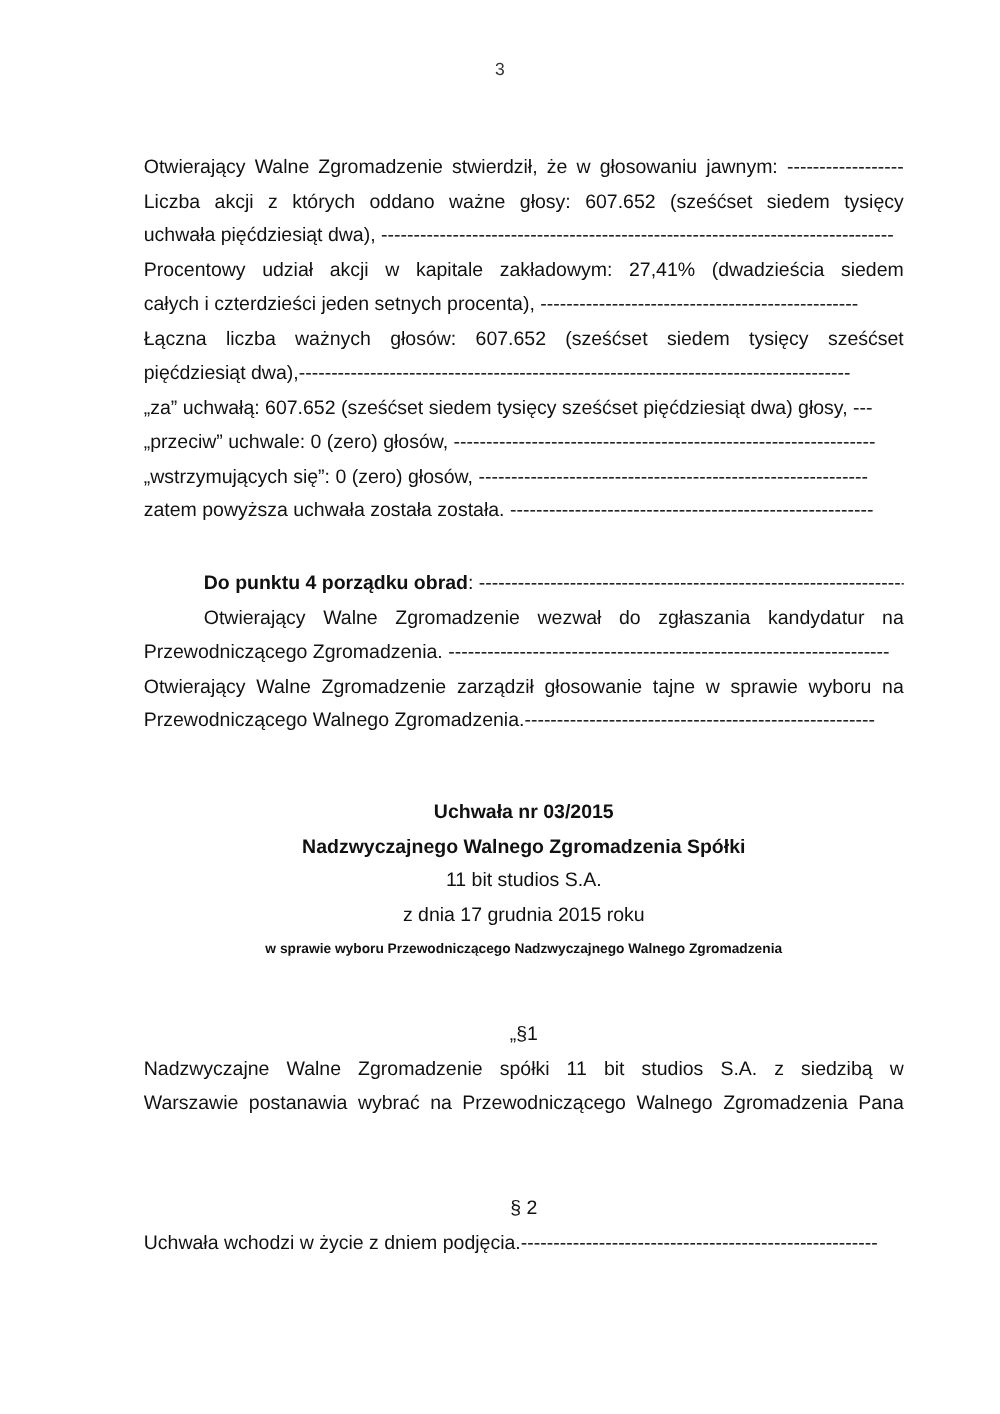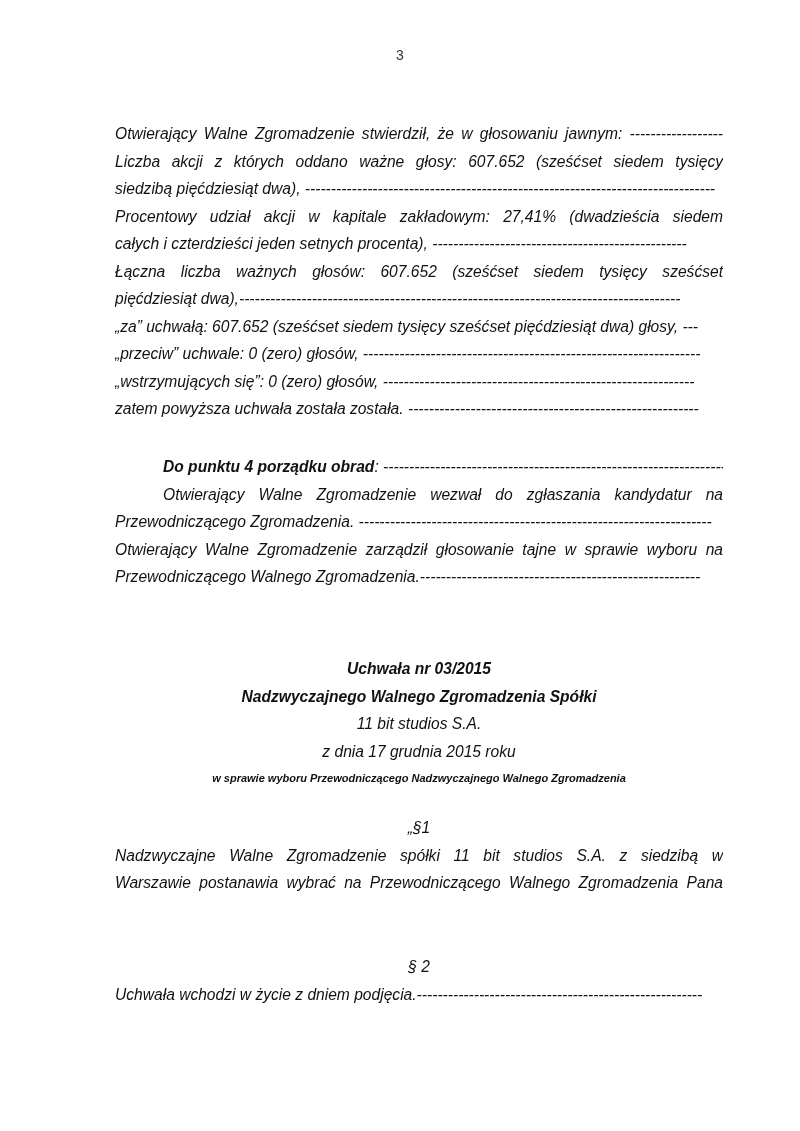--- a/index.html
+++ b/index.html
@@ -1,56 +1,56 @@
 <!DOCTYPE html>
 <html><head>
 <meta charset="utf-8">
 <style>
   html, body { margin: 0; padding: 0; background: #ffffff; }
   body { width: 800px; height: 1131px; position: relative; overflow: hidden;
          font-family: "Liberation Sans", sans-serif; color: #111; font-size: 15.6px; }
   .page-num { position: absolute; top: 47px; left: 0; width: 800px; text-align: center; font-size: 14px; color: #333; }
   .body { position: absolute; left: 115px; width: 608px; }
-  .line { height: 27.5px; line-height: 27.5px; white-space: nowrap; overflow: hidden; font-style: italic; }
+  .line { height: 27.5px; line-height: 27.5px; white-space: nowrap; overflow: hidden; }
   .j { text-align: justify; text-align-last: justify; }
   .indent { padding-left: 48px; }
   .b { font-weight: bold; }
   .c { text-align: center; }
   .small { font-size: 11px; }
 </style>
 </head>
 <body>
 
 <div class="page-num">3</div>
 
 <div class="body" style="top:120px;" id="voting">
     <div class="line j">Otwierający Walne Zgromadzenie stwierdził, że w głosowaniu jawnym: ------------------</div>
     <div class="line j">Liczba akcji z których oddano ważne głosy: 607.652 (sześćset siedem tysięcy</div>
-    <div class="line">siedzibą pięćdziesiąt dwa), -------------------------------------------------------------------------------</div>
+    <div class="line">uchwała pięćdziesiąt dwa), -------------------------------------------------------------------------------</div>
     <div class="line j">Procentowy udział akcji w kapitale zakładowym: 27,41% (dwadzieścia siedem</div>
     <div class="line">całych i czterdzieści jeden setnych procenta), -------------------------------------------------</div>
     <div class="line j">Łączna liczba ważnych głosów: 607.652 (sześćset siedem tysięcy sześćset</div>
     <div class="line">pięćdziesiąt dwa),-------------------------------------------------------------------------------------</div>
     <div class="line">„za” uchwałą: 607.652 (sześćset siedem tysięcy sześćset pięćdziesiąt dwa) głosy, ---</div>
     <div class="line">„przeciw” uchwale: 0 (zero) głosów, -----------------------------------------------------------------</div>
     <div class="line">„wstrzymujących się”: 0 (zero) głosów, ------------------------------------------------------------</div>
     <div class="line">zatem powyższa uchwała została została. --------------------------------------------------------</div>
   </div>
 
 <div class="body" style="top:453px;">
   <div class="line indent"><span class="b">Do punktu 4 porządku obrad</span><span>: -------------------------------------------------------------------</span></div>
   <div id="point4lines">
       <div class="line j indent">Otwierający Walne Zgromadzenie wezwał do zgłaszania kandydatur na</div>
       <div class="line">Przewodniczącego Zgromadzenia. --------------------------------------------------------------------</div>
       <div class="line j">Otwierający Walne Zgromadzenie zarządził głosowanie tajne w sprawie wyboru na</div>
       <div class="line">Przewodniczącego Walnego Zgromadzenia.------------------------------------------------------</div>
     </div>
 </div>
 
-<div class="body" style="top:655px;">
+<div class="body" style="top:636px;">
   <div class="line c b">Uchwała nr 03/2015</div>
   <div class="line c b">Nadzwyczajnego Walnego Zgromadzenia Spółki</div>
   <div class="line c">11 bit studios S.A.</div>
   <div class="line c">z dnia 17 grudnia 2015 roku</div>
   <div class="line c b small" style="margin-left:-20px;margin-right:-20px;">w sprawie wyboru Przewodniczącego Nadzwyczajnego Walnego Zgromadzenia</div>
 </div>
 
 <div class="body" style="top:814px;">
   <div class="line c">„§1</div>
   <div id="sec1lines">

